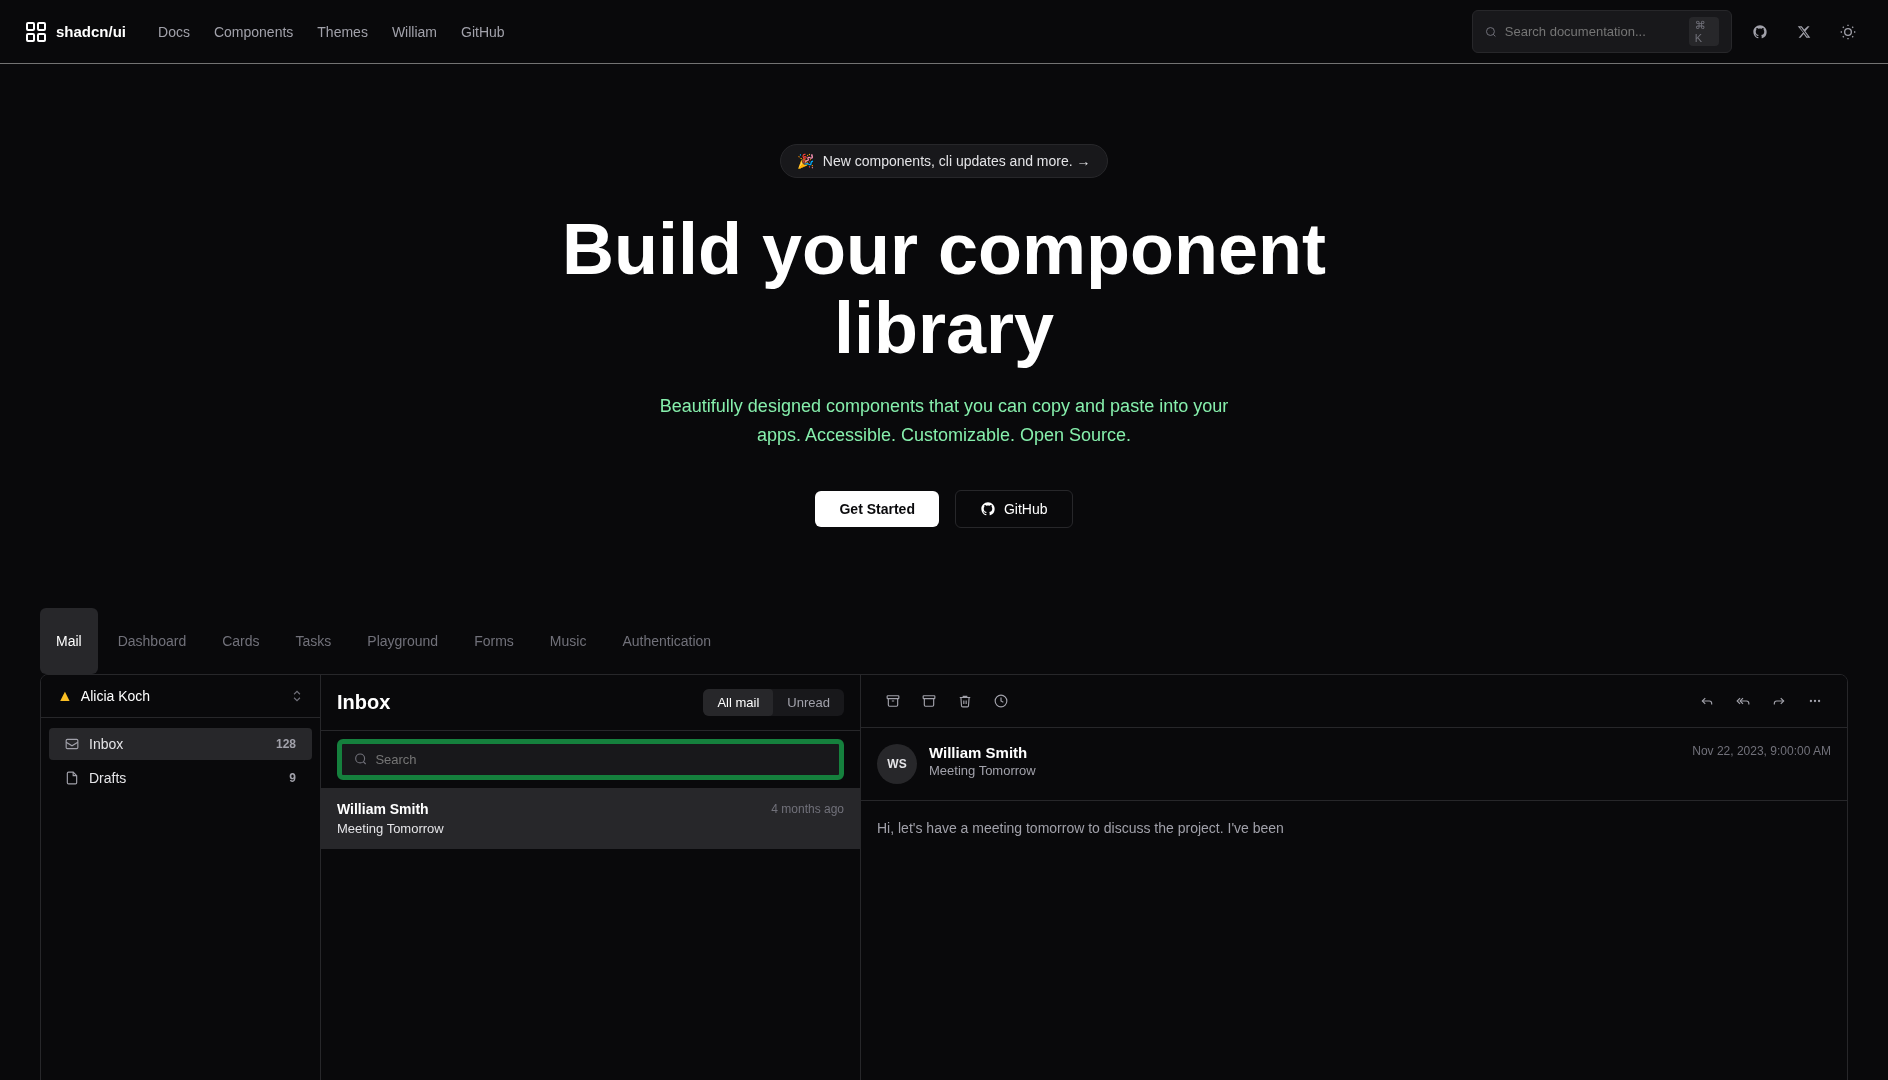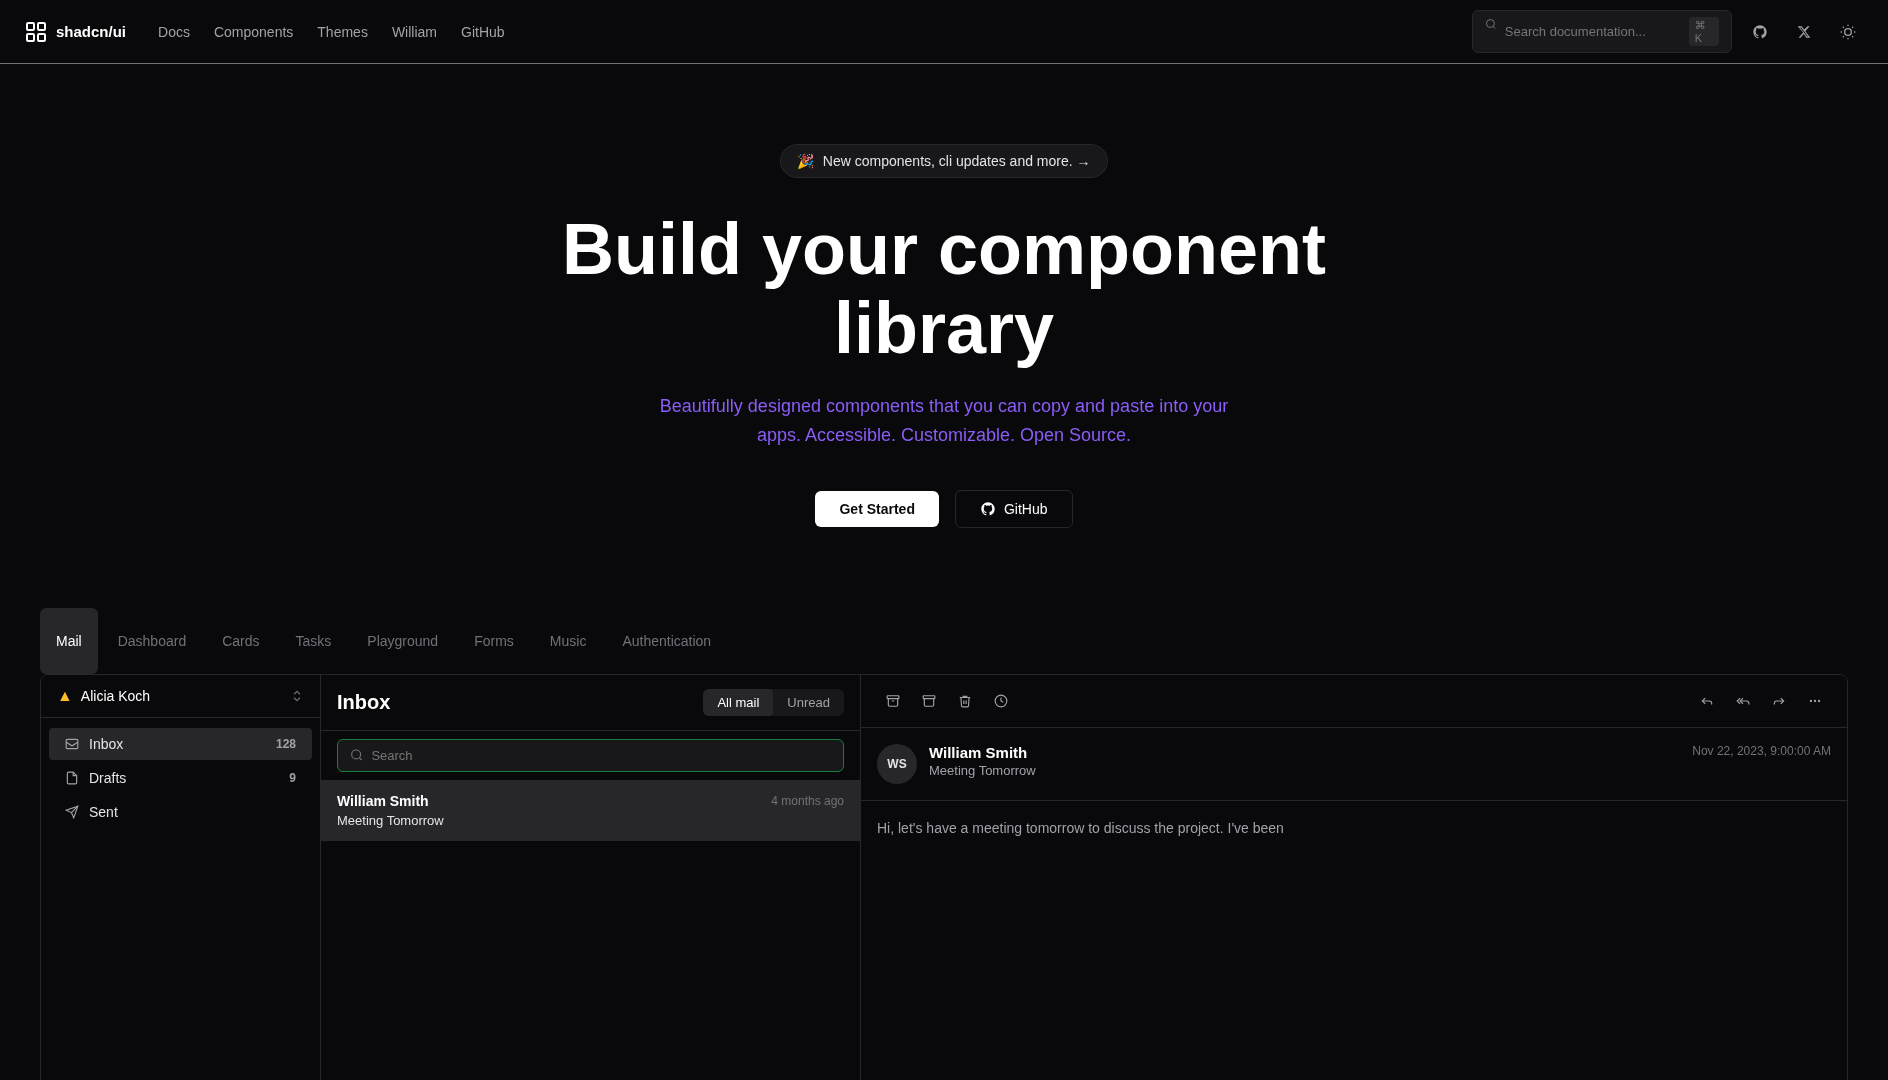--- a/index.html
+++ b/index.html
@@ -46,20 +46,21 @@
       text-decoration: none;
     }
     .nav-right {
       margin-left: auto;
       display: flex;
       align-items: center;
       gap: 12px;
     }
     .search-bar {
       display: flex;
+      align-items: center;
       background: #18181b;
       border: 1px solid #27272a;
       border-radius: 6px;
       padding: 6px 12px;
       gap: 8px;
       width: 260px;
     }
     .search-bar input {
       background: transparent;
       border: none;
@@ -114,21 +115,21 @@
     .hero-title {
       font-size: 72px;
       font-weight: 800;
       line-height: 1.1;
       color: #fff;
       max-width: 900px;
       margin-bottom: 24px;
     }
     .hero-subtitle {
       font-size: 18px;
-      color: #8b5cf6;
+      color: #86efac;
       max-width: 600px;
       line-height: 1.6;
       margin-bottom: 40px;
     }
     .hero-buttons {
       display: flex;
       gap: 16px;
       align-items: center;
     }
     .btn-primary {
@@ -284,21 +285,21 @@
       border-radius: 4px;
     }
     .mail-search {
       padding: 8px 16px;
       border-bottom: 1px solid #27272a;
     }
     .mail-search-input {
       display: flex;
       align-items: center;
       background: #18181b;
-      border: 1px solid #15803d;
+      border: 5px solid #15803d;
       border-radius: 6px;
       padding: 8px 12px;
       gap: 8px;
       width: 100%;
     }
     .mail-search-input input {
       background: transparent;
       border: none;
       outline: none;
       color: #a1a1aa;
@@ -520,29 +521,20 @@
         <div class="mail-nav-item">
           <div class="mail-nav-left">
             <svg width="14" height="14" viewBox="0 0 24 24" fill="none" stroke="#a1a1aa" stroke-width="2">
                 <path d="M14 2H6a2 2 0 0 0-2 2v16a2 2 0 0 0 2 2h12a2 2 0 0 0 2-2V8z"></path>
                 <polyline points="14 2 14 8 20 8"></polyline>
               </svg>
             <span>Drafts</span>
           </div>
           <span class="mail-nav-badge">9</span>
         </div>
-        <div class="mail-nav-item">
-          <div class="mail-nav-left">
-            <svg width="14" height="14" viewBox="0 0 24 24" fill="none" stroke="#a1a1aa" stroke-width="2">
-                <line x1="22" y1="2" x2="11" y2="13"></line>
-                <polygon points="22 2 15 22 11 13 2 9 22 2"></polygon>
-              </svg>
-            <span>Sent</span>
-          </div>
-        </div>
       </div>
     </div>
 
     <div class="mail-list">
       <div class="mail-list-header">
         <h2 class="mail-list-title">Inbox</h2>
         <div class="mail-filter-btns">
           <button class="mail-filter-btn active">All mail</button>
           <button class="mail-filter-btn">Unread</button>
         </div>

